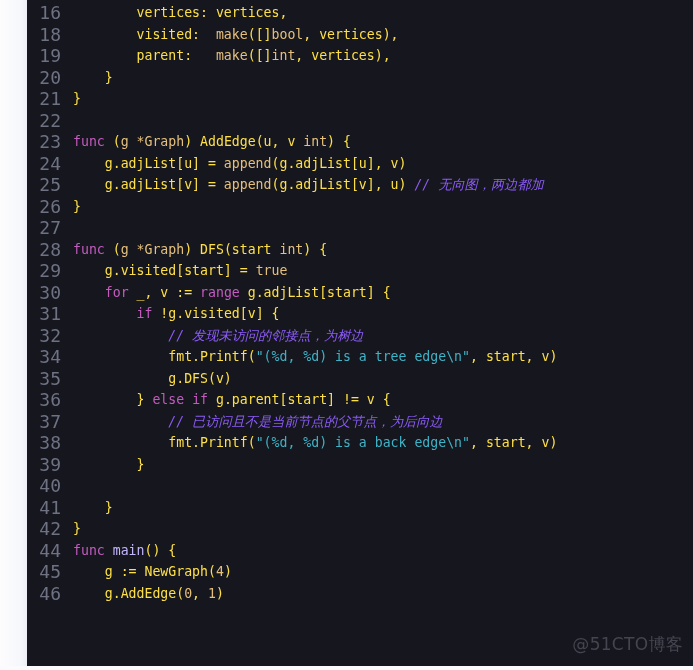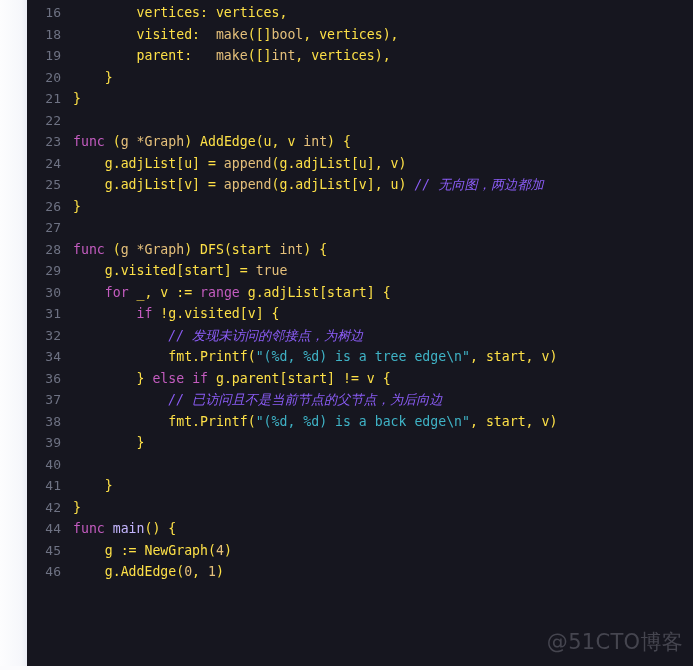--- a/index.html
+++ b/index.html
@@ -34,21 +34,21 @@
     line-height:21.5px;
     white-space:pre;
     font-size:13.2px;
   }
   .ln{
     width:46px;
     min-width:46px;
     text-align:right;
     padding-right:12px;
     color:#6e7283;
-    font-size:13px;
+    font-size:18px;
     user-select:none;
   }
   .lc{
     flex:1;
     color:#d4d6e0;
     white-space:pre;
     overflow:hidden;
   }
 
   
@@ -57,21 +57,21 @@
   .fn   { color:#c4b5fd; }        
   .str  { color:#3fb3c6; }        
   .num  { color:#e5c07b; }        
   .cmt  { color:#8b5cf6; font-style:italic; }
   .pln  { color:#fde047; }
 
   .watermark{
     position:absolute; right:10px; bottom:14px;
     color:#45454f;
     font-family:"DejaVu Sans", sans-serif;
-    font-size:21px;
+    font-size:17px;
     letter-spacing:0.3px;
     user-select:none;
   }
   .bottom-edge{
     position:absolute; left:0; bottom:0; width:693px; height:4px;
     background:#fbfbfd;
   }
 </style>
 </head>
 <body>
@@ -92,20 +92,21 @@
         <div class="line"><span class="ln">24</span><span class="lc"><span class="pln">    g.adjList[u] = </span><span class="typ">append</span><span class="pln">(g.adjList[u], v)</span></span></div>
         <div class="line"><span class="ln">25</span><span class="lc"><span class="pln">    g.adjList[v] = </span><span class="typ">append</span><span class="pln">(g.adjList[v], u) </span><span class="cmt">// 无向图，两边都加</span></span></div>
         <div class="line"><span class="ln">26</span><span class="lc"><span class="pln">}</span></span></div>
         <div class="line"><span class="ln">27</span><span class="lc"><span class="pln"></span></span></div>
         <div class="line"><span class="ln">28</span><span class="lc"><span class="kw">func</span><span class="pln"> (</span><span class="typ">g *Graph</span><span class="pln">) DFS(start </span><span class="typ">int</span><span class="pln">) {</span></span></div>
         <div class="line"><span class="ln">29</span><span class="lc"><span class="pln">    g.visited[start] = </span><span class="typ">true</span></span></div>
         <div class="line"><span class="ln">30</span><span class="lc"><span class="pln">    </span><span class="kw">for</span><span class="pln"> _, v := </span><span class="kw">range</span><span class="pln"> g.adjList[start] {</span></span></div>
         <div class="line"><span class="ln">31</span><span class="lc"><span class="pln">        </span><span class="kw">if</span><span class="pln"> !g.visited[v] {</span></span></div>
         <div class="line"><span class="ln">32</span><span class="lc"><span class="pln">            </span><span class="cmt">// 发现未访问的邻接点，为树边</span></span></div>
         <div class="line"><span class="ln">34</span><span class="lc"><span class="pln">            fmt.Printf(</span><span class="str">"(%d, %d) is a tree edge\n"</span><span class="pln">, start, v)</span></span></div>
+        <div class="line"><span class="ln">35</span><span class="lc"><span class="pln">            g.DFS(v)</span></span></div>
         <div class="line"><span class="ln">36</span><span class="lc"><span class="pln">        } </span><span class="kw">else</span><span class="pln"> </span><span class="kw">if</span><span class="pln"> g.parent[start] != v {</span></span></div>
         <div class="line"><span class="ln">37</span><span class="lc"><span class="pln">            </span><span class="cmt">// 已访问且不是当前节点的父节点，为后向边</span></span></div>
         <div class="line"><span class="ln">38</span><span class="lc"><span class="pln">            fmt.Printf(</span><span class="str">"(%d, %d) is a back edge\n"</span><span class="pln">, start, v)</span></span></div>
         <div class="line"><span class="ln">39</span><span class="lc"><span class="pln">        }</span></span></div>
         <div class="line"><span class="ln">40</span><span class="lc"><span class="pln">        </span></span></div>
         <div class="line"><span class="ln">41</span><span class="lc"><span class="pln">    }</span></span></div>
         <div class="line"><span class="ln">42</span><span class="lc"><span class="pln">}</span></span></div>
         <div class="line"><span class="ln">44</span><span class="lc"><span class="kw">func</span><span class="pln"> </span><span class="fn">main</span><span class="pln">() {</span></span></div>
         <div class="line"><span class="ln">45</span><span class="lc"><span class="pln">    g := NewGraph(</span><span class="num">4</span><span class="pln">)</span></span></div>
         <div class="line"><span class="ln">46</span><span class="lc"><span class="pln">    g.AddEdge(</span><span class="num">0</span><span class="pln">, </span><span class="num">1</span><span class="pln">)</span></span></div>

